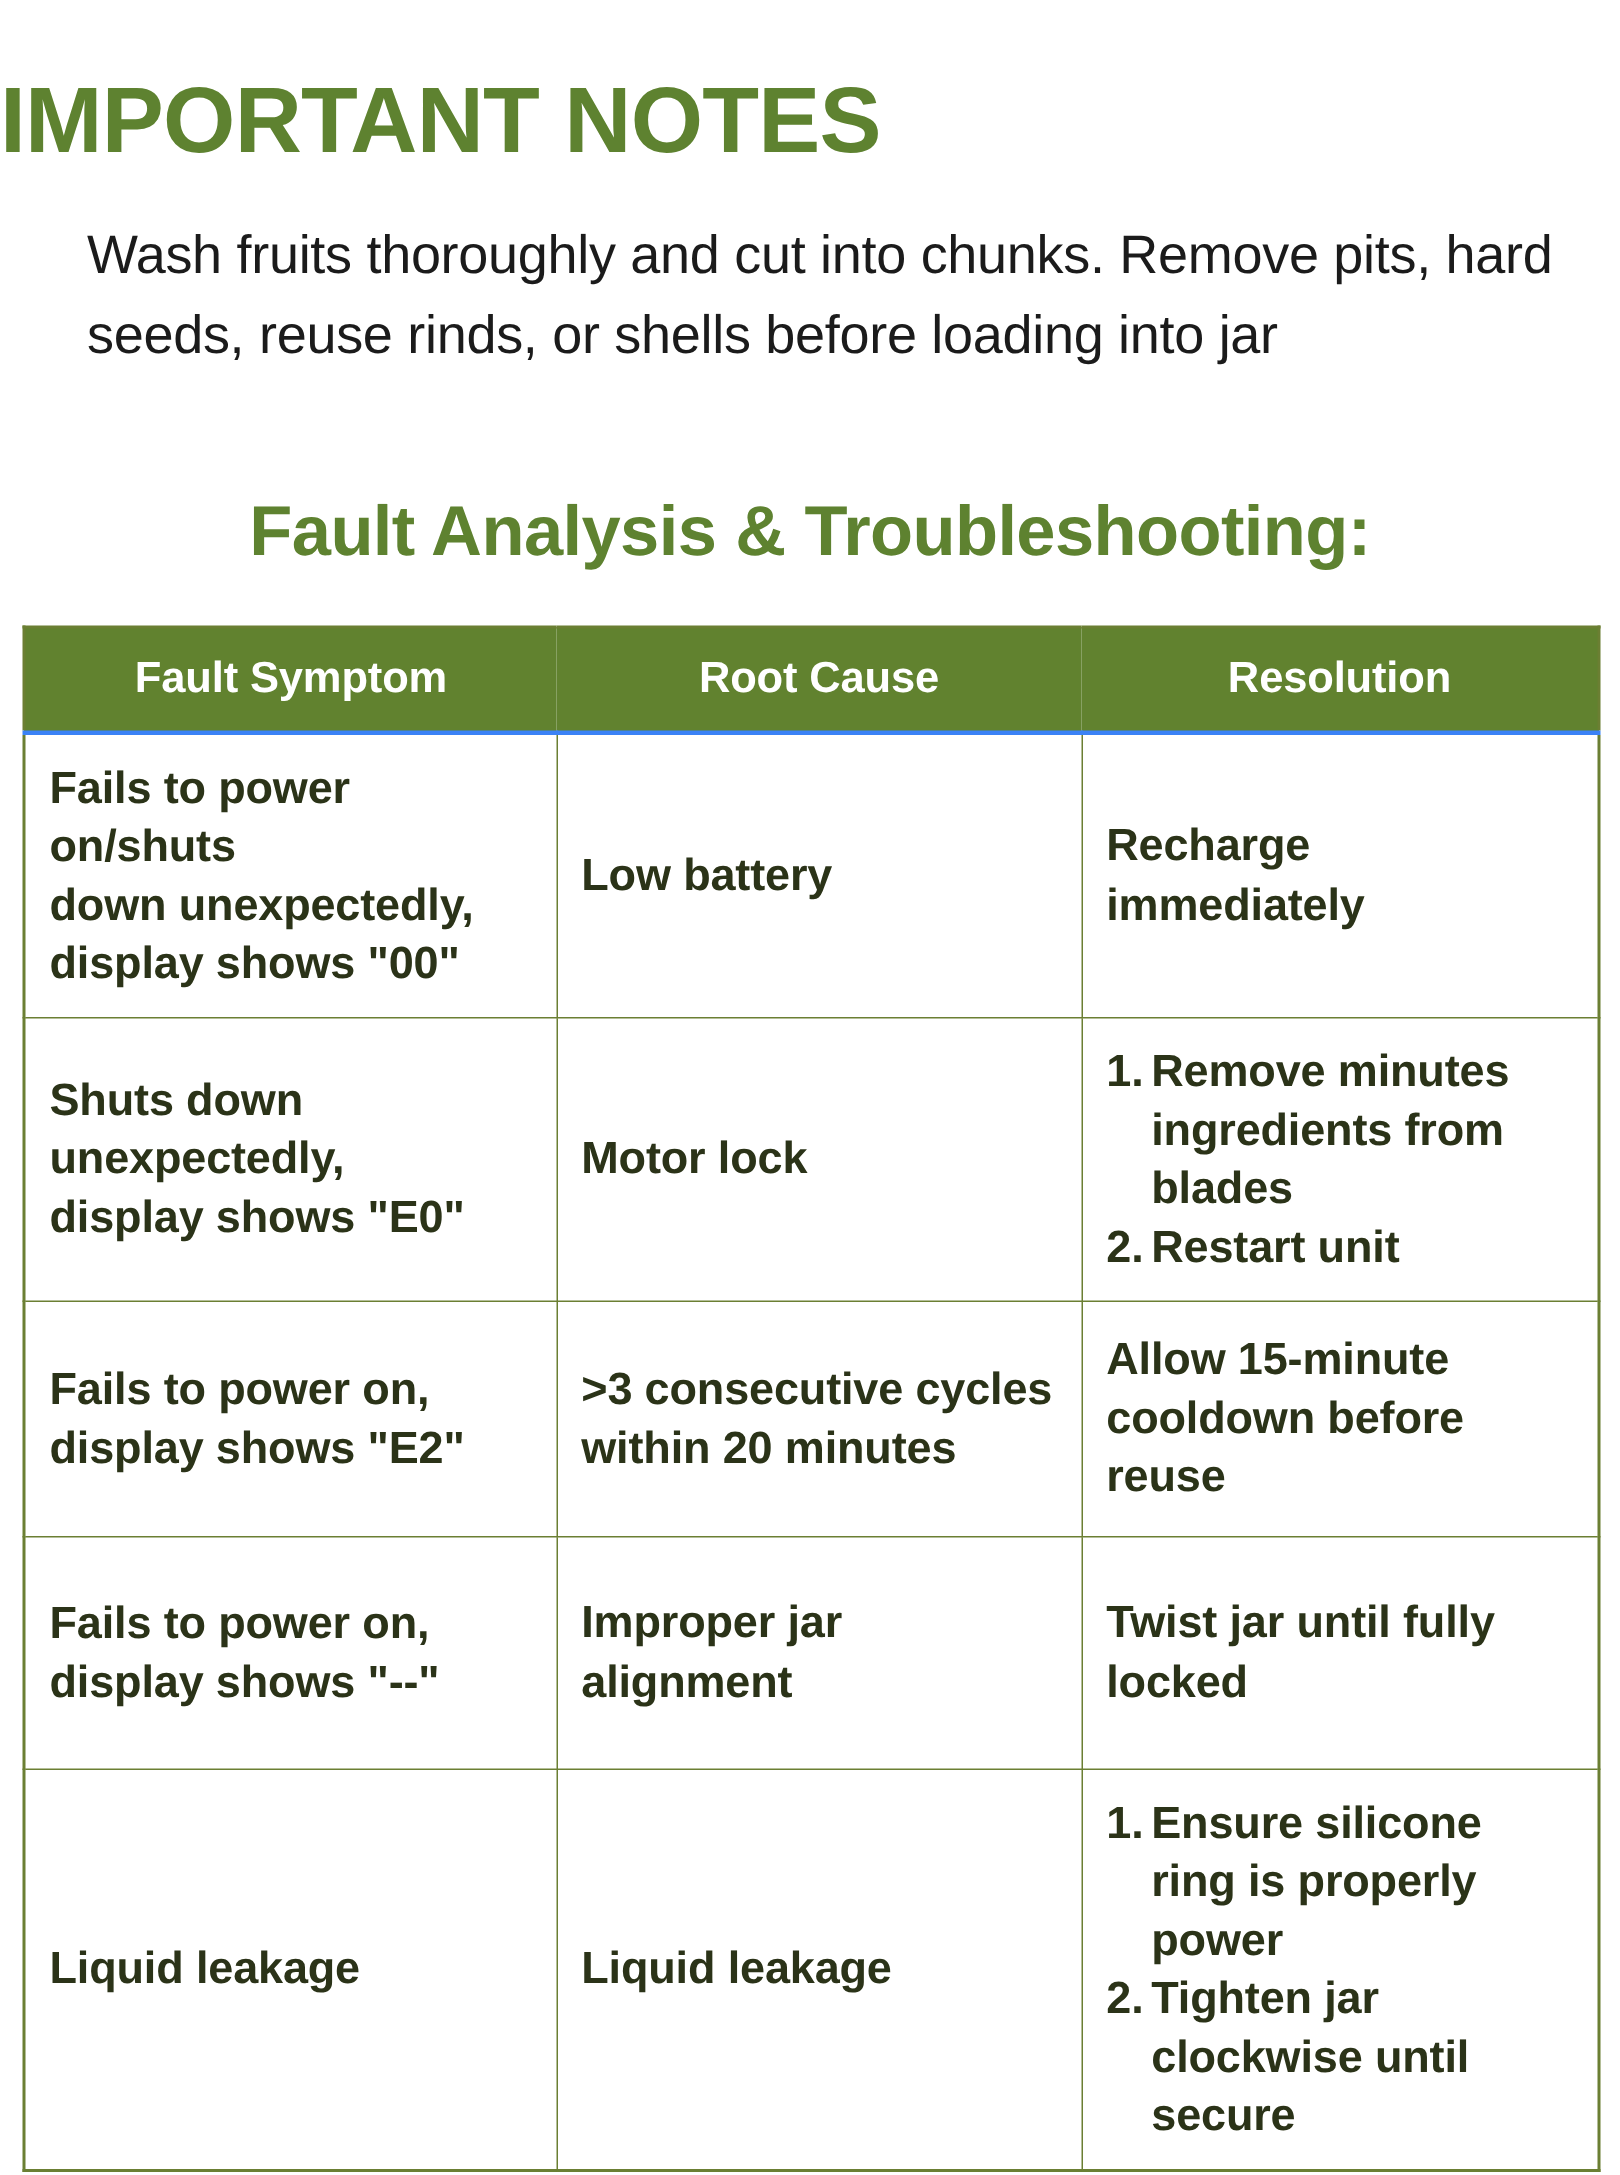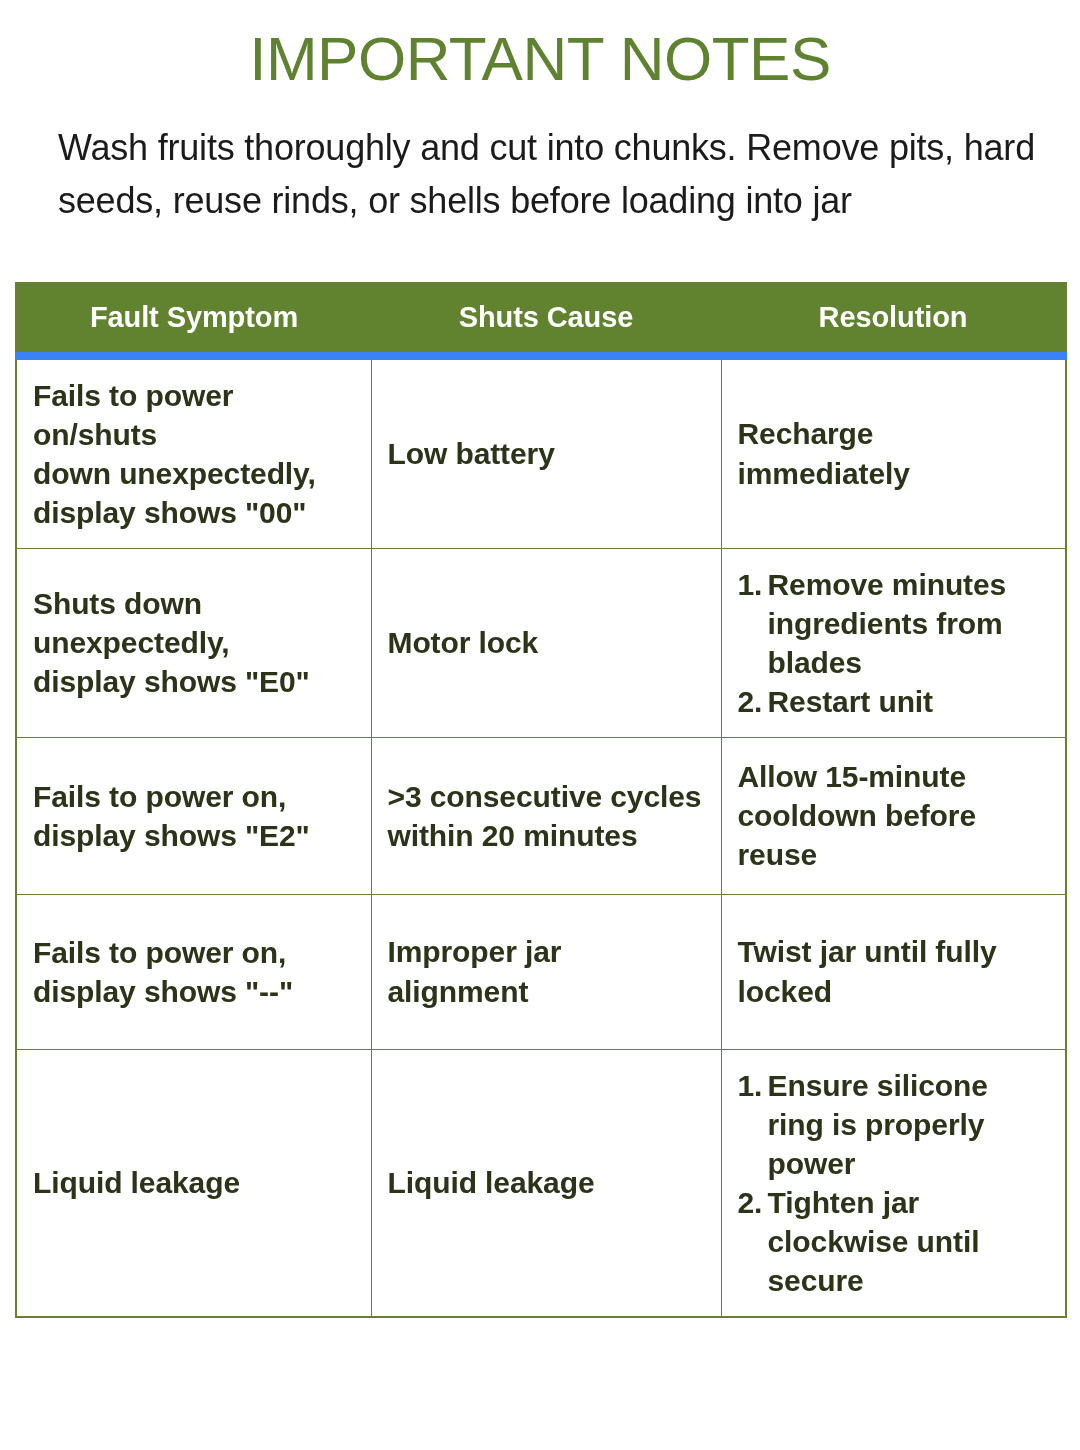--- a/index.html
+++ b/index.html
@@ -17,24 +17,23 @@
   .page {
     position: relative;
     width: 1080px;
     height: 1450px;
     box-sizing: border-box;
   }
 
   
   .main-title {
     margin: 0;
-    padding-top: 26px;
-    text-align: center;
+    padding-top: 48px;
     font-size: 62px;
-    font-weight: normal;
+    font-weight: bold;
     letter-spacing: -0.5px;
     color: #5E8230;
     line-height: 1.05;
   }
 
   
   .notes {
     margin: 0;
     padding: 30px 44px 0 58px;
   }
@@ -78,21 +77,21 @@
     background: #61822F;
     color: #ffffff;
     font-size: 29px;
     font-weight: bold;
     text-align: center;
     padding: 17px 10px 18px 10px;
     border: none;
     letter-spacing: -0.1px;
   }
   thead tr {
-    border-bottom: 8px solid #3b82f6;
+    border-bottom: 3px solid #3b82f6;
   }
 
   tbody td {
     border: 1.5px solid #6B7F33;
     padding: 16px 14px 16px 16px;
     font-size: 30px;
     font-weight: bold;
     color: #2B3318;
     vertical-align: middle;
     line-height: 1.32;
@@ -132,32 +131,33 @@
 <body>
 
 <div class="page">
 
   <h1 class="main-title">IMPORTANT NOTES</h1>
 
   <div class="notes">
     <p class="note-para">Wash fruits thoroughly and cut into chunks. Remove pits, hard seeds, reuse rinds, or shells before loading into jar</p>
   </div>
 
+  <h2 class="section-heading">Fault Analysis &amp; Troubleshooting:</h2>
 
   <div class="table-wrap">
     <table class="fault-table">
       <colgroup>
         <col class="c1">
           <col class="c2">
           <col class="c3">
       </colgroup>
       <thead>
         <tr>
           <th>Fault Symptom</th>
-          <th>Shuts Cause</th>
+          <th>Root Cause</th>
           <th>Resolution</th>
         </tr>
       </thead>
       <tbody>
 
         <tr class="r1">
           <td class="cell-symptom cell-lines">
             <div>Fails to power on/shuts</div>
             <div>down unexpectedly,</div>
             <div>display shows "00"</div>

